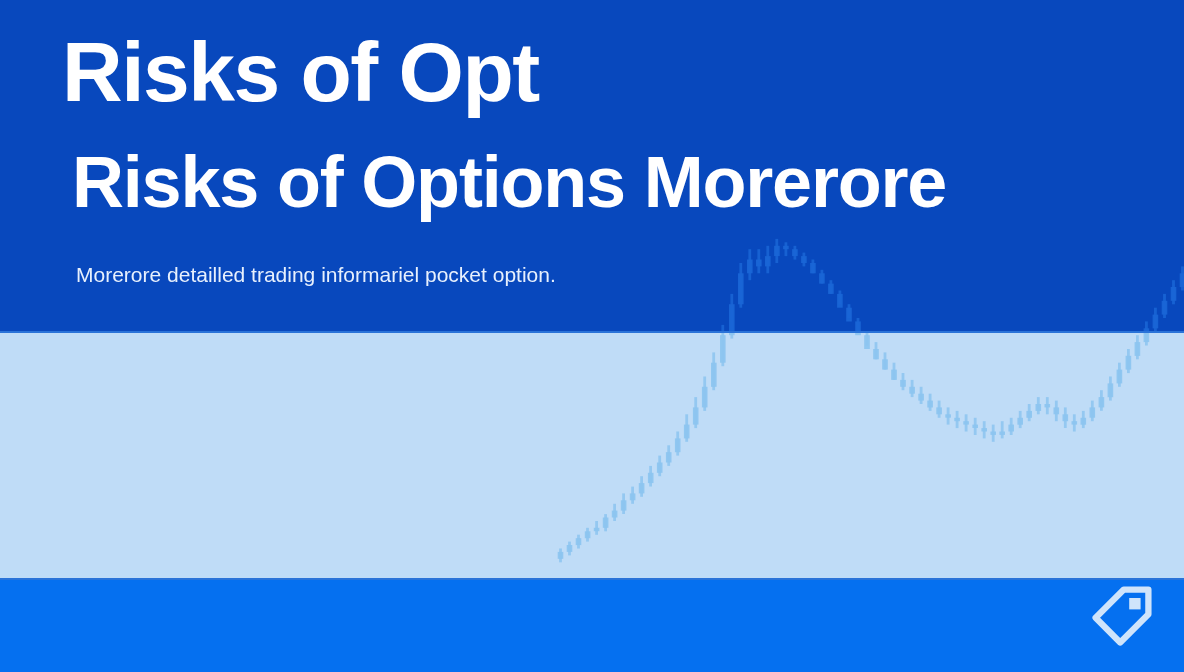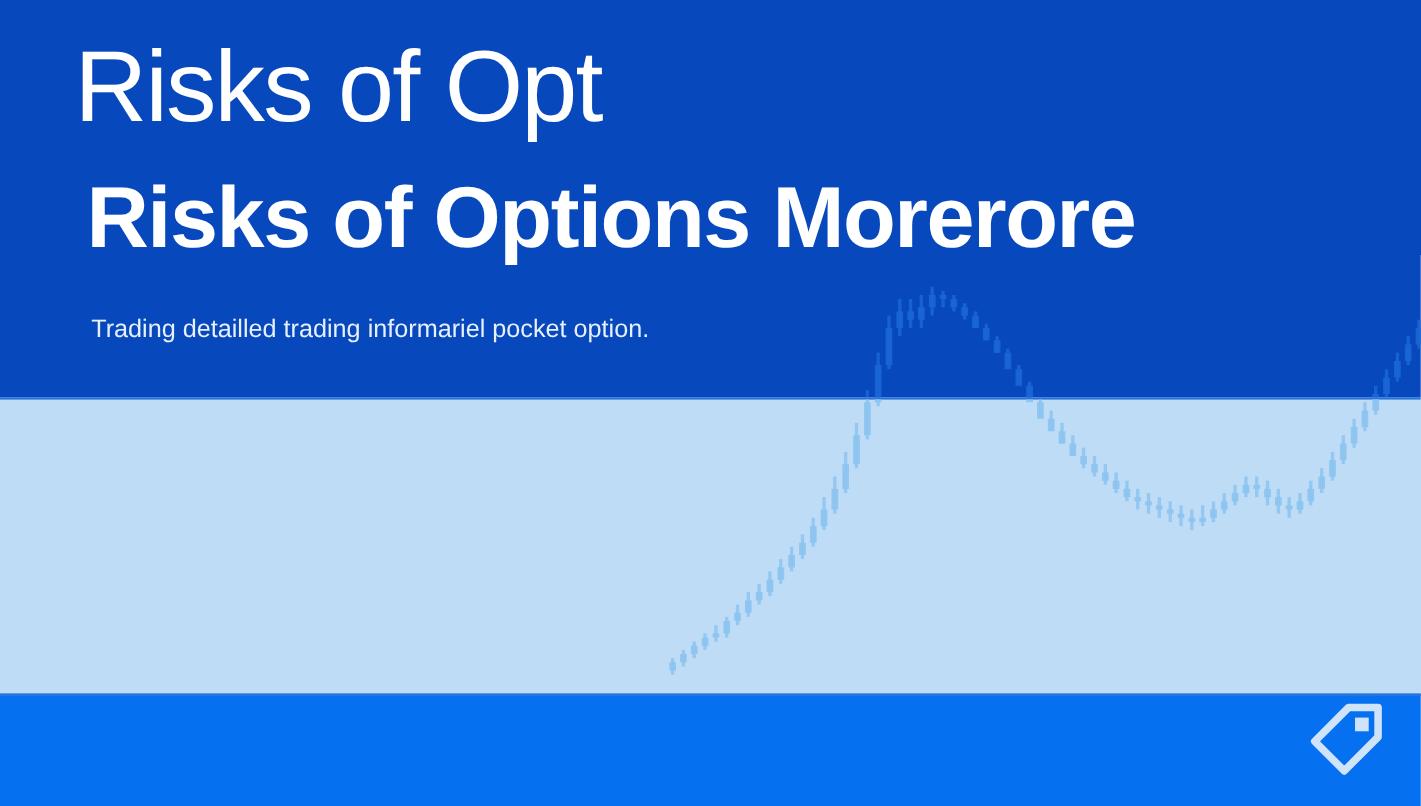--- a/index.html
+++ b/index.html
@@ -20,21 +20,21 @@
                border-top:2px solid #2a73d8;}
 
   
   #chart-layer{position:absolute;left:0;top:0;width:1184px;height:672px;
                pointer-events:none;}
   #chart-svg{position:absolute;left:0;top:0;}
 
   
   #title-primary{
     position:absolute;left:62px;top:30px;
-    font-size:84px;line-height:1.0;font-weight:400;
+    font-size:84px;line-height:1.0;font-weight:700;
     letter-spacing:-1.5px;color:#ffffff;white-space:nowrap;
   }
   #title-secondary{
     position:absolute;left:72px;top:146px;
     font-size:72px;line-height:1.0;font-weight:700;
     letter-spacing:-1.2px;color:#ffffff;white-space:nowrap;
   }
   #subtitle{
     position:absolute;left:76px;top:262px;
     font-size:21px;line-height:1.2;font-weight:400;
@@ -354,20 +354,20 @@
         </g>
     </svg>
   </div>
 
   <div class="band" id="footer-band"></div>
 
   <div id="title-primary">Risks of Opt</div>
 
   <div id="title-secondary">Risks of Options Morerore</div>
 
-  <div id="subtitle">Trading detailled trading informariel pocket option.</div>
+  <div id="subtitle">Morerore detailled trading informariel pocket option.</div>
 
   <svg id="brand-tag-icon" viewBox="0 0 24 24">
     <path d="M3.2 12.6 L12.6 3.2 L20.8 3.2 L20.8 11.4 L11.4 20.8 Z" fill="none" stroke="#cfe4fb" stroke-width="2.1" stroke-linejoin="round" stroke-linecap="round"></path>
     <rect x="14.4" y="6.0" width="3.8" height="3.8" fill="#cfe4fb"></rect>
   </svg>
 
 </div>
 
 </body></html>

